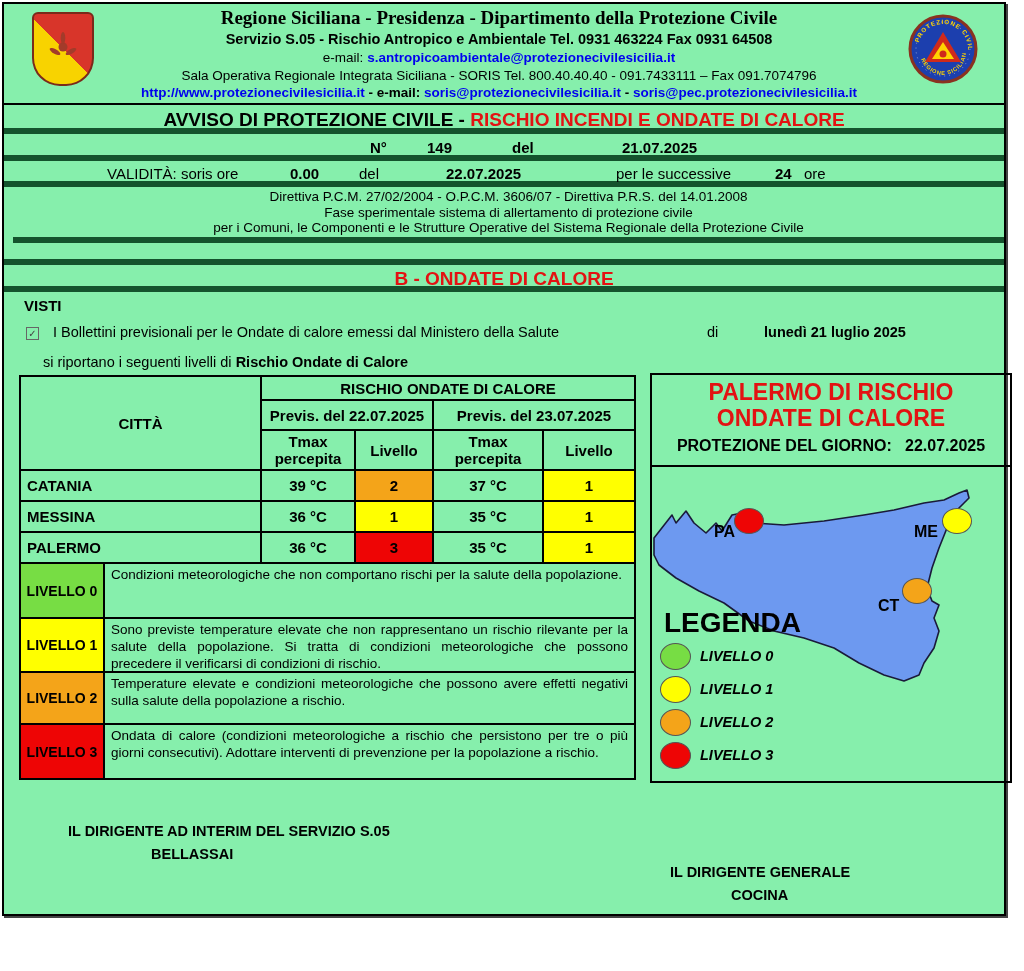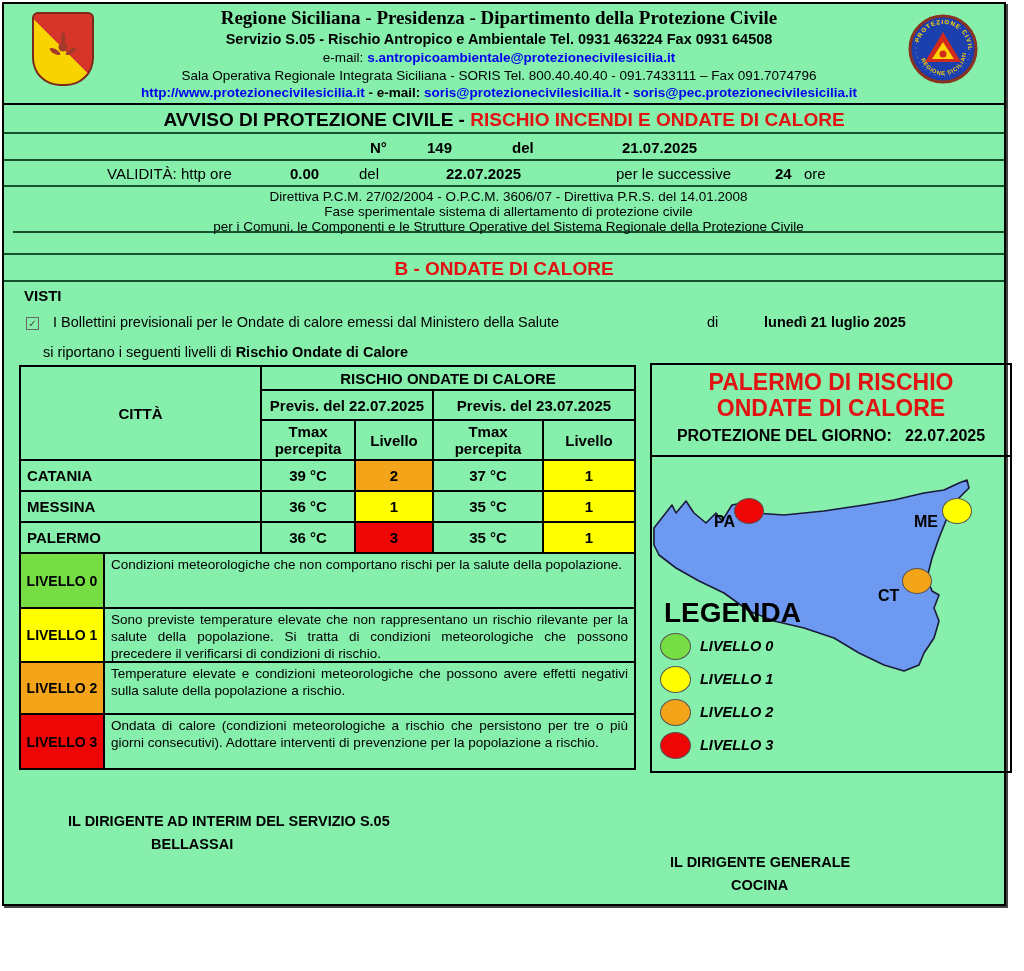--- a/index.html
+++ b/index.html
@@ -18,28 +18,28 @@
   .hdr-l3, .hdr-l4, .hdr-l5 { font-size:13.5px; }
   .hdr-l5 { font-weight:bold; }
   .lnk { color:#0000ee; font-weight:bold; }
   .shield { position:absolute; left:28px; top:8px; width:62px; height:74px;
             background:linear-gradient(45deg, #f8d300 50%, #d8352a 50%);
             border:2px solid #7a2a1a; border-radius:6px 6px 45% 45% / 6px 6px 38% 38%; }
   .trin { position:absolute; left:14px; top:18px; width:30px; height:30px; }
   .logo { position:absolute; right:26px; top:10px; width:70px; height:70px; }
 
   
-  .row { position:relative; border-bottom:2px solid #14532d; }
+  .row { position:relative; border-bottom:6px solid #14532d; }
   .avviso { height:29px; text-align:center; font-weight:bold; font-size:19px; line-height:29px; }
   .red { color:#e31212; }
   .nrow { height:27px; font-size:15px; line-height:27px; }
   .nrow span, .vrow span { position:absolute; white-space:nowrap; }
   .b { font-weight:bold; }
   .vrow { height:26px; font-size:15px; line-height:26px; }
-  .dir { height:46px; font-size:13.5px; text-align:center; display:flex; flex-direction:column; justify-content:space-evenly; padding:2px 0;margin-left:9px; }
+  .dir { height:56px; font-size:13.5px; text-align:center; display:flex; flex-direction:column; justify-content:space-evenly; padding:2px 0;margin-left:9px; }
   .emptyrow { height:22px; }
   .secb { height:27px; text-align:center; font-weight:bold; font-size:19px; line-height:27px; color:#e31212; }
 
   
   .main { position:relative; height:622px; }
   .visti { position:absolute; left:20px; top:5px; font-weight:bold; font-size:15px; }
   .chkline { position:absolute; left:22px; top:32px; font-size:14.5px; }
   .chk { display:inline-block; width:13px; height:13px; border:1px solid #666; font-size:10px;
          line-height:12px; text-align:center; color:#444; vertical-align:middle; margin-right:10px; }
   .di-lbl { position:absolute; left:703px; top:32px; font-size:14.5px; }
@@ -140,21 +140,21 @@
     </div>
 
     <div class="row nrow">
       <span class="b" style="left:366px">N°</span>
       <span class="b" style="left:423px">149</span>
       <span class="b" style="left:508px">del</span>
       <span class="b" style="left:618px">21.07.2025</span>
     </div>
 
     <div class="row vrow">
-      <span style="left:103px">VALIDITÀ: http ore</span>
+      <span style="left:103px">VALIDITÀ: soris ore</span>
       <span class="b" style="left:286px">0.00</span>
       <span style="left:355px">del</span>
       <span class="b" style="left:442px">22.07.2025</span>
       <span style="left:612px">per le successive</span>
       <span class="b" style="left:771px">24</span>
       <span style="left:800px">ore</span>
     </div>
 
     <div class="row dir">
       <div>Direttiva P.C.M. 27/02/2004 - O.P.C.M. 3606/07 - Direttiva P.R.S. del 14.01.2008</div>

